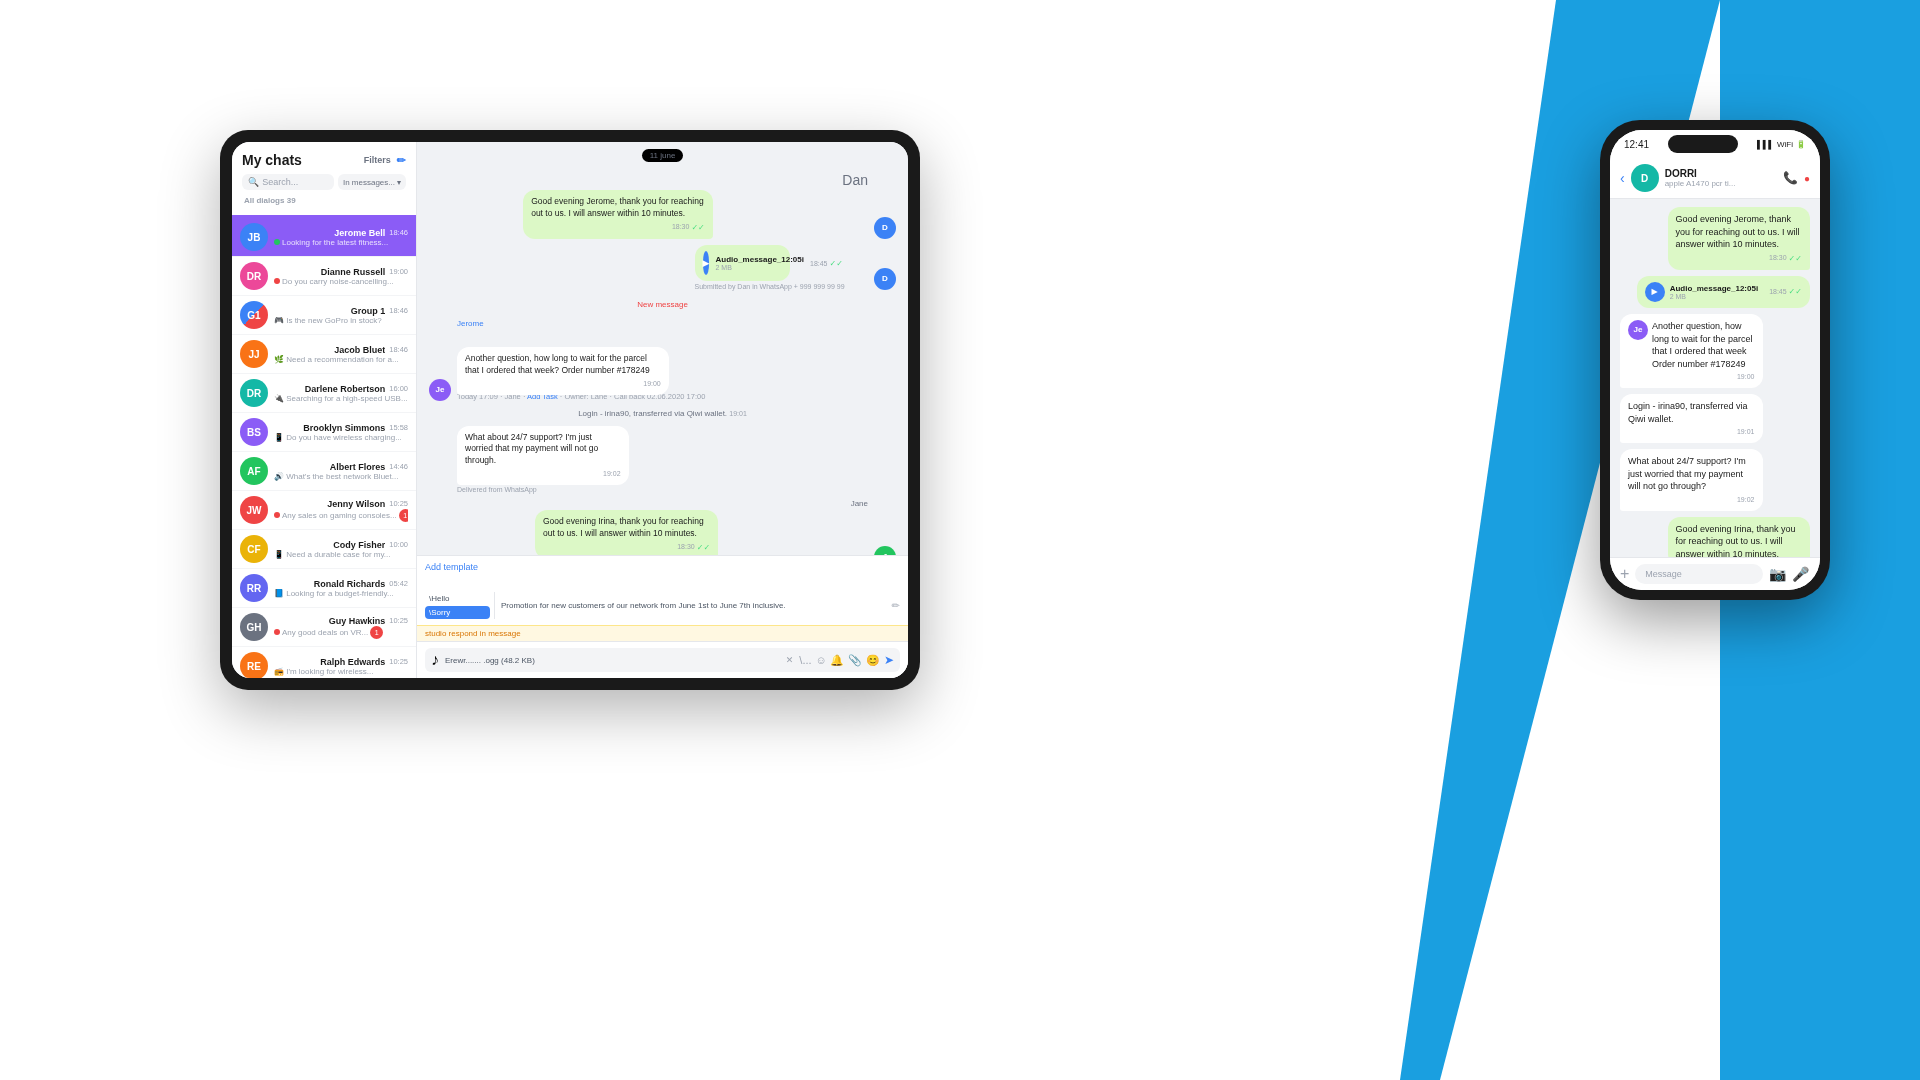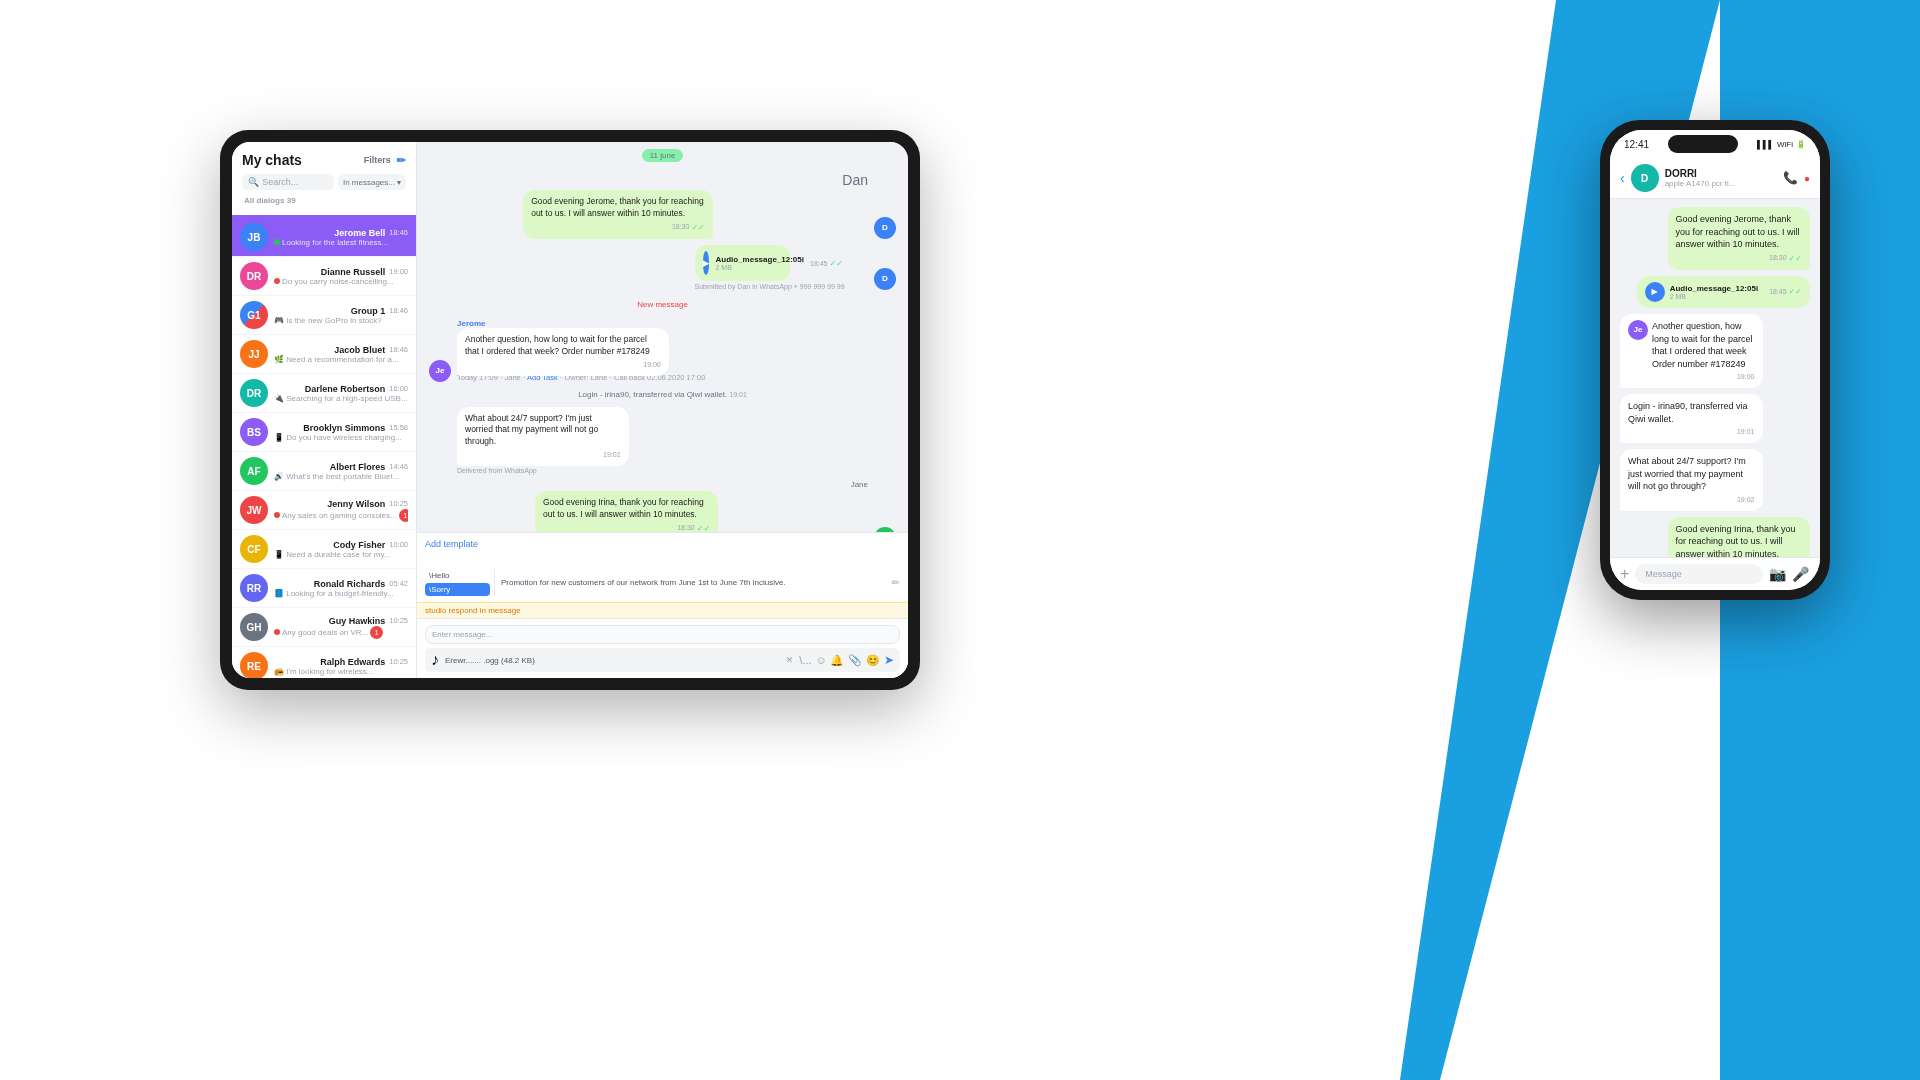--- a/index.html
+++ b/index.html
@@ -226,21 +226,21 @@
     }
 
     .chat-date-divider {
       text-align: center;
       font-size: 9px;
       color: #6b7280;
       padding: 8px 0 4px;
       background: transparent;
     }
     .chat-date-badge {
-      background: #86efac;
+      background: #000000;
       border-radius: 10px;
       padding: 2px 8px;
       font-size: 8px;
       color: #6b7280;
     }
 
     .messages-area {
       flex: 1;
       overflow-y: auto;
       padding: 8px 12px;
@@ -282,23 +282,23 @@
       text-align: right;
       margin-top: 2px;
       display: flex;
       align-items: center;
       justify-content: flex-end;
       gap: 2px;
     }
     .check-icon { color: #4ade80; font-size: 8px; }
     .sender-name {
       font-size: 8px;
-      font-weight: 700;
+      font-weight: 400;
       color: #3b82f6;
-      margin-bottom: 0;
+      margin-bottom: 19px;
     }
     .submitted-text {
       font-size: 7px;
       color: #9ca3af;
       margin-top: 2px;
     }
 
     
     .audio-bubble {
       background: #dcf8c6;
@@ -723,21 +723,21 @@
         </div>
 
         <div class="chat-item">
           <div class="avatar av-green">AF</div>
           <div class="chat-content">
             <div class="chat-name-row">
               <span class="chat-name">Albert Flores</span>
               <span class="chat-time">14:46</span>
             </div>
             <div class="chat-preview">
-              🔊 What's the best portable Bluet...
+              🔊 What's the best network Bluet...
             </div>
           </div>
         </div>
 
         <div class="chat-item">
           <div class="avatar av-red">JW</div>
           <div class="chat-content">
             <div class="chat-name-row">
               <span class="chat-name">Jenny Wilson</span>
               <span class="chat-time">10:25</span>
@@ -909,23 +909,20 @@
             <span class="template-edit">✏</span>
           </div>
         </div>
       </div>
 
       <div class="studio-bar">
         <span>studio respond in message</span>
       </div>
 
       <div class="input-area">
-        <div class="message-input">
-          <span>Enter message...</span>
-        </div>
         <div class="attachment-row">
           <span>♪</span>
           <span class="attachment-name">Erewr....... .ogg (48.2 KB)</span>
           <span class="attachment-remove">✕</span>
           <div class="input-icons">
             <span class="input-icon">\...</span>
             <span class="input-icon">☺</span>
             <span class="input-icon">🔔</span>
             <span class="input-icon">📎</span>
             <span class="input-icon">😊</span>

